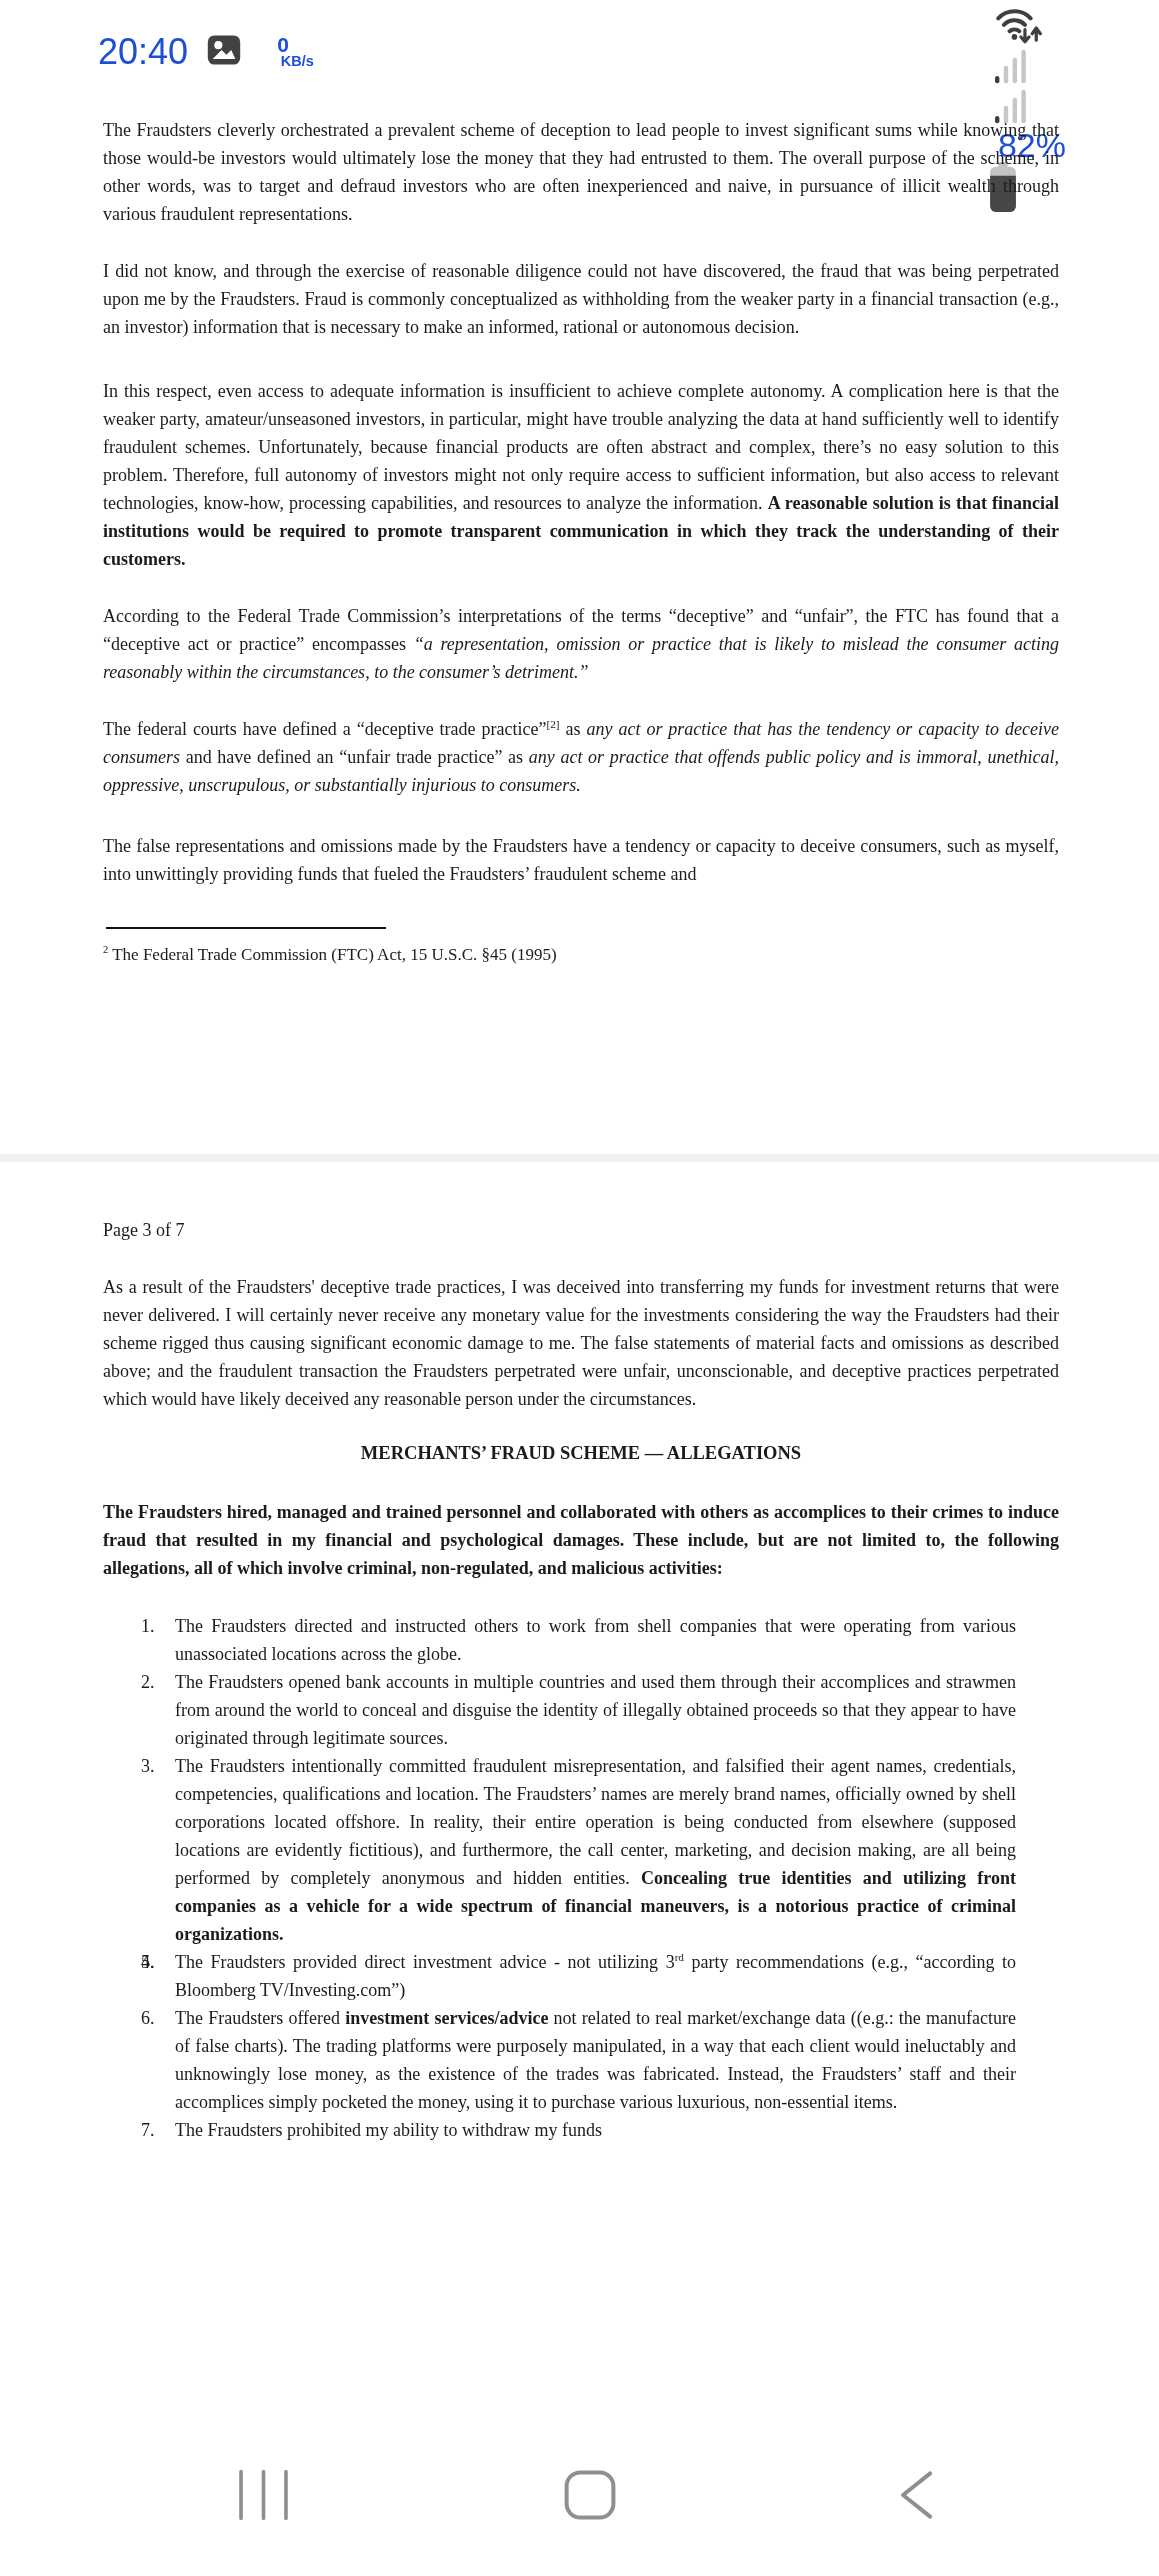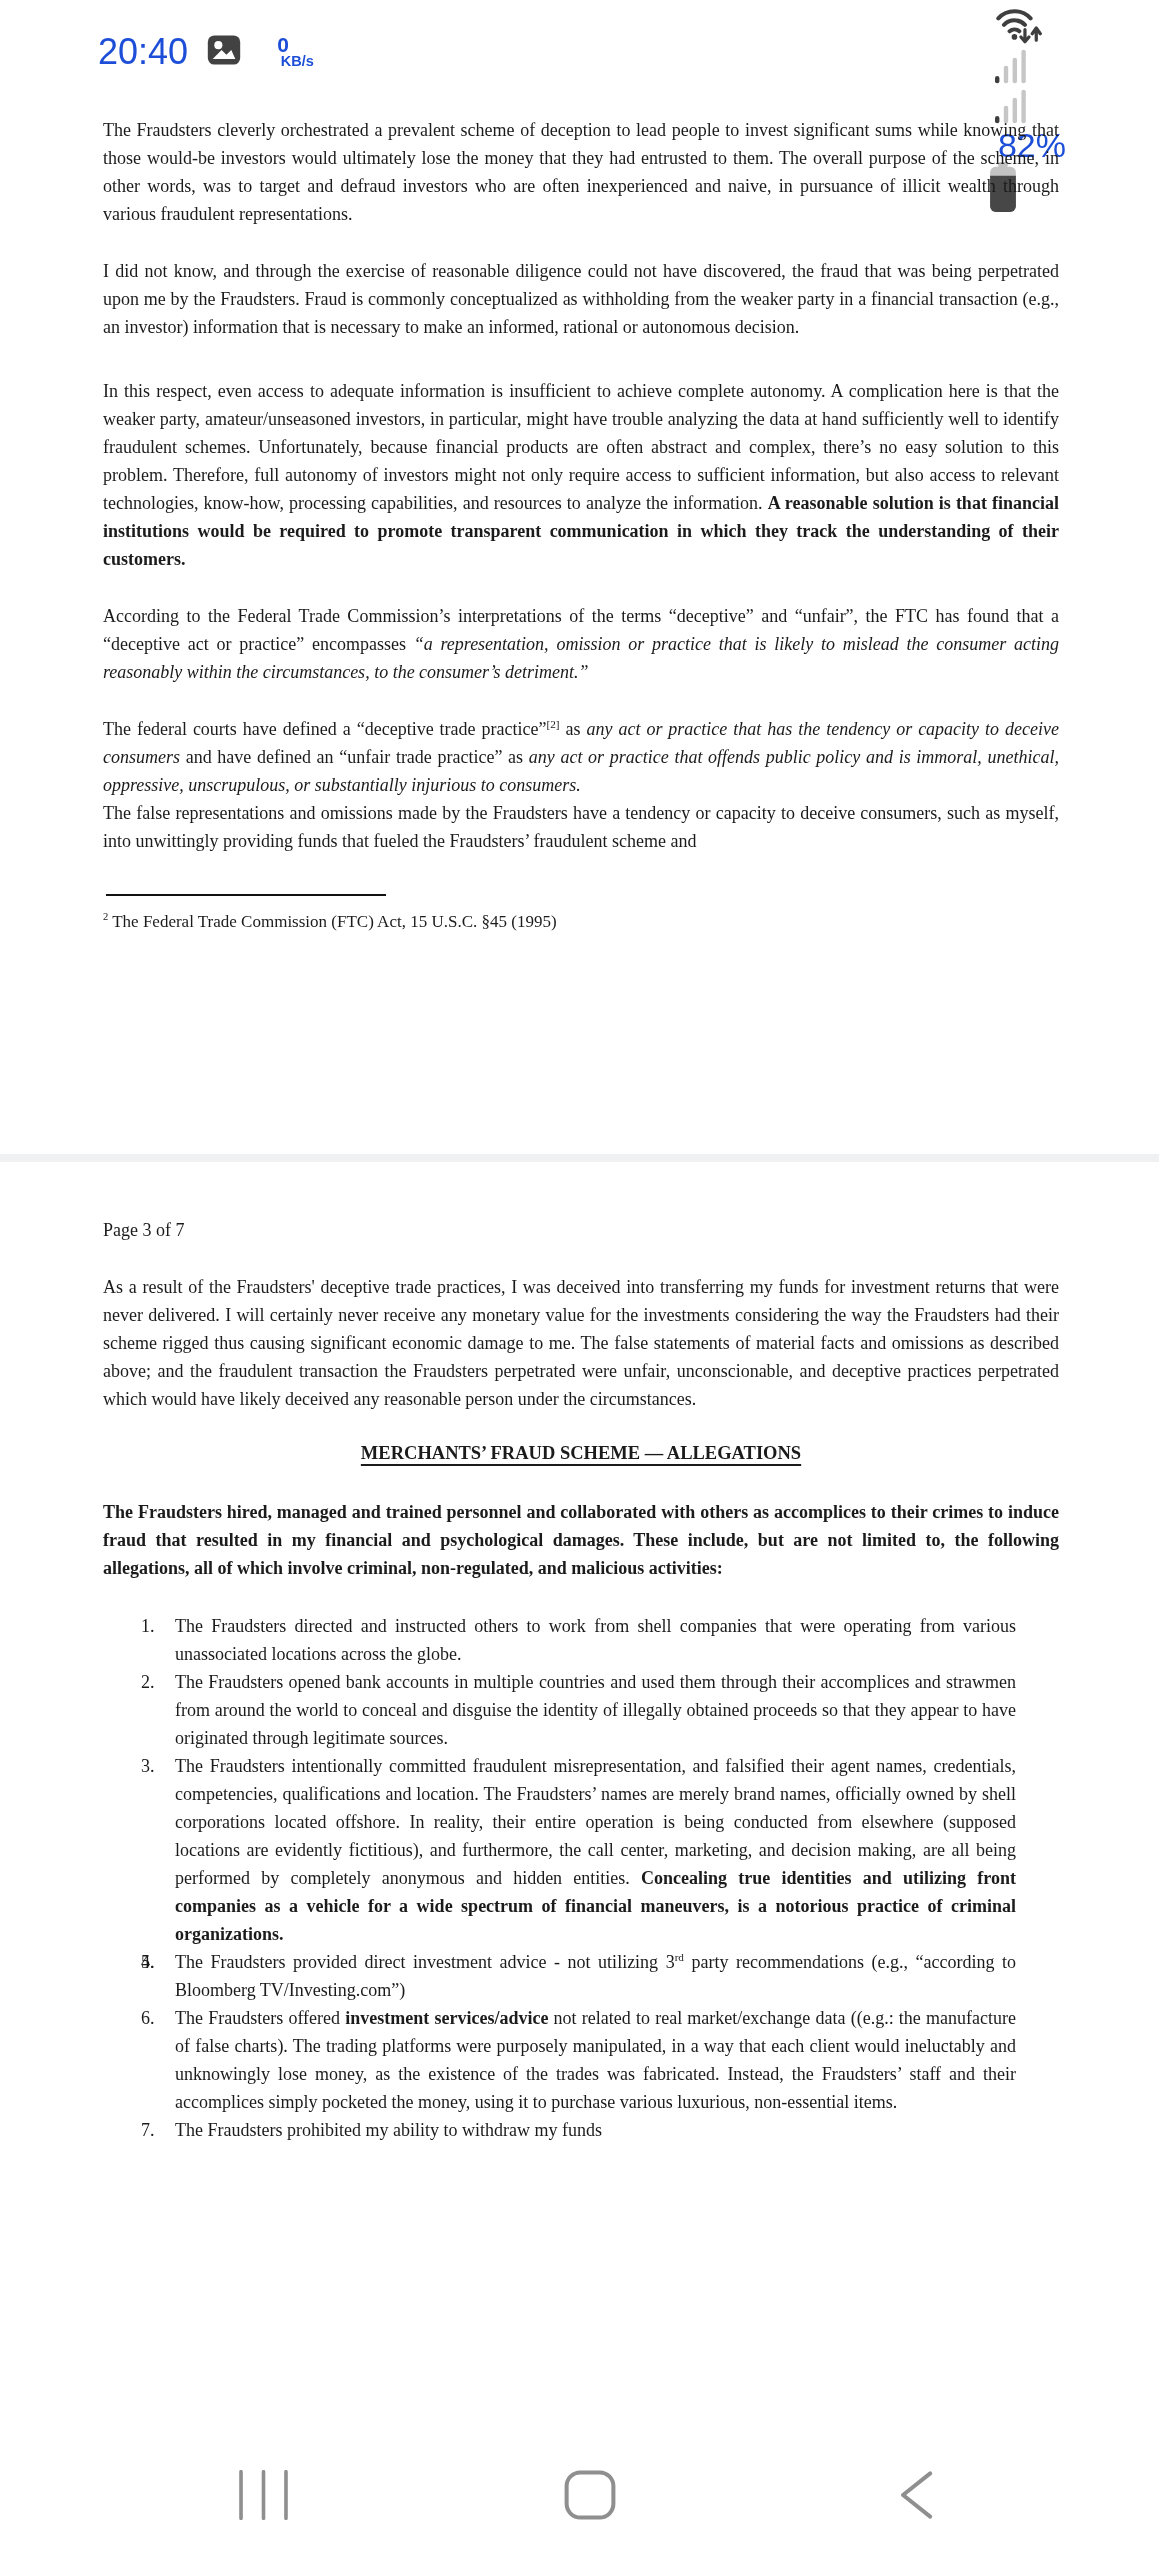--- a/index.html
+++ b/index.html
@@ -33,21 +33,21 @@
   p.body{ font-size:18px; line-height:28px; text-align:justify; color:#1b1b1b; }
   .seg-n{} .seg-b{ font-weight:bold; } .seg-i{ font-style:italic; }
   .seg-sup{ font-size:0.62em; vertical-align:super; line-height:0; }
 
   .footnote-rule{ width:280px; height:2.4px; background:#111; margin-top:39px; margin-left:3.2px; }
   p.footnote{ font-size:17px; line-height:27px; margin-top:12px; text-align:left; }
 
   .page-label{ font-size:18px; line-height:28px; margin-top:54px; text-align:left; }
 
   .doc-heading{ margin-top:26px; text-align:center; font-size:18.5px; line-height:28px; font-weight:bold; }
-  .doc-heading span{ text-decoration:underline; text-decoration-thickness:2px; text-underline-offset:4.8px;text-align:center; }
+  .doc-heading span{ text-decoration-thickness:2px; text-underline-offset:4.8px;text-align:center; }
 
   p.intro-bold{ font-weight:bold; margin-top:31px; }
 
   ol.alleg-list{ list-style:none; margin-top:30px; }
   ol.alleg-list li{
     position:relative; margin-left:72px; padding-right:43px;
     font-size:18px; line-height:28px; text-align:justify;
   }
   ol.alleg-list .num{ position:absolute; left:-34px; top:0; }
 
@@ -145,21 +145,21 @@
 </div>
 
 <div>
 
   <div class="doc-page page-1">
     <p class="body" style="margin-top:35px"><span class="seg-n">The Fraudsters cleverly orchestrated a prevalent scheme of deception to lead people to invest significant sums while knowing that those would-be investors would ultimately lose the money that they had entrusted to them. The overall purpose of the scheme, in other words, was to target and defraud investors who are often inexperienced and naive, in pursuance of illicit wealth through various fraudulent representations.</span></p>
     <p class="body" style="margin-top:29px"><span class="seg-n">I did not know, and through the exercise of reasonable diligence could not have discovered, the fraud that was being perpetrated upon me by the Fraudsters. Fraud is commonly conceptualized as withholding from the weaker party in a financial transaction (e.g., an investor) information that is necessary to make an informed, rational or autonomous decision.</span></p>
     <p class="body" style="margin-top:36px"><span class="seg-n">In this respect, even access to adequate information is insufficient to achieve complete autonomy. A complication here is that the weaker party, amateur/unseasoned investors, in particular, might have trouble analyzing the data at hand sufficiently well to identify fraudulent schemes. Unfortunately, because financial products are often abstract and complex, there’s no easy solution to this problem. Therefore, full autonomy of investors might not only require access to sufficient information, but also access to relevant technologies, know-how, processing capabilities, and resources to analyze the information. </span><span class="seg-b">A reasonable solution is that financial institutions would be required to promote transparent communication in which they track the understanding of their customers.</span></p>
     <p class="body" style="margin-top:29px"><span class="seg-n">According to the Federal Trade Commission’s interpretations of the terms “deceptive” and “unfair”, the FTC has found that a “deceptive act or practice” encompasses </span><span class="seg-i">“a representation, omission or practice that is likely to mislead the consumer acting reasonably within the circumstances, to the consumer’s detriment.”</span></p>
     <p class="body" style="margin-top:29px"><span class="seg-n">The federal courts have defined a “deceptive trade practice”</span><span class="seg-sup">[2]</span><span class="seg-n"> as </span><span class="seg-i">any act or practice that has the tendency or capacity to deceive consumers</span><span class="seg-n"> and have defined an “unfair trade practice” as </span><span class="seg-i">any act or practice that offends public policy and is immoral, unethical, oppressive, unscrupulous, or substantially injurious to consumers.</span></p>
-    <p class="body" style=""><span class="seg-n">The false representations and omissions made by the Fraudsters have a tendency or capacity to deceive consumers, such as myself, into unwittingly providing funds that fueled the Fraudsters’ fraudulent scheme and</span></p>
+    <p class="body" style="margin-top:33px"><span class="seg-n">The false representations and omissions made by the Fraudsters have a tendency or capacity to deceive consumers, such as myself, into unwittingly providing funds that fueled the Fraudsters’ fraudulent scheme and</span></p>
     <div class="footnote-rule"></div>
     <p class="footnote"><span class="seg-sup">2</span><span class="seg-n"> The Federal Trade Commission (FTC) Act, 15 U.S.C. §45 (1995)</span></p>
   </div>
 
   <div class="page-sep"></div>
 
   <div class="doc-page page-2">
     <p class="page-label">Page 3 of 7</p>
 
     <p class="body" style="margin-top:29px"><span class="seg-n">As a result of the Fraudsters' deceptive trade practices, I was deceived into transferring my funds for investment returns that were never delivered. I will certainly never receive any monetary value for the investments considering the way the Fraudsters had their scheme rigged thus causing significant economic damage to me. The false statements of material facts and omissions as described above; and the fraudulent transaction the Fraudsters perpetrated were unfair, unconscionable, and deceptive practices perpetrated which would have likely deceived any reasonable person under the circumstances.</span></p>

